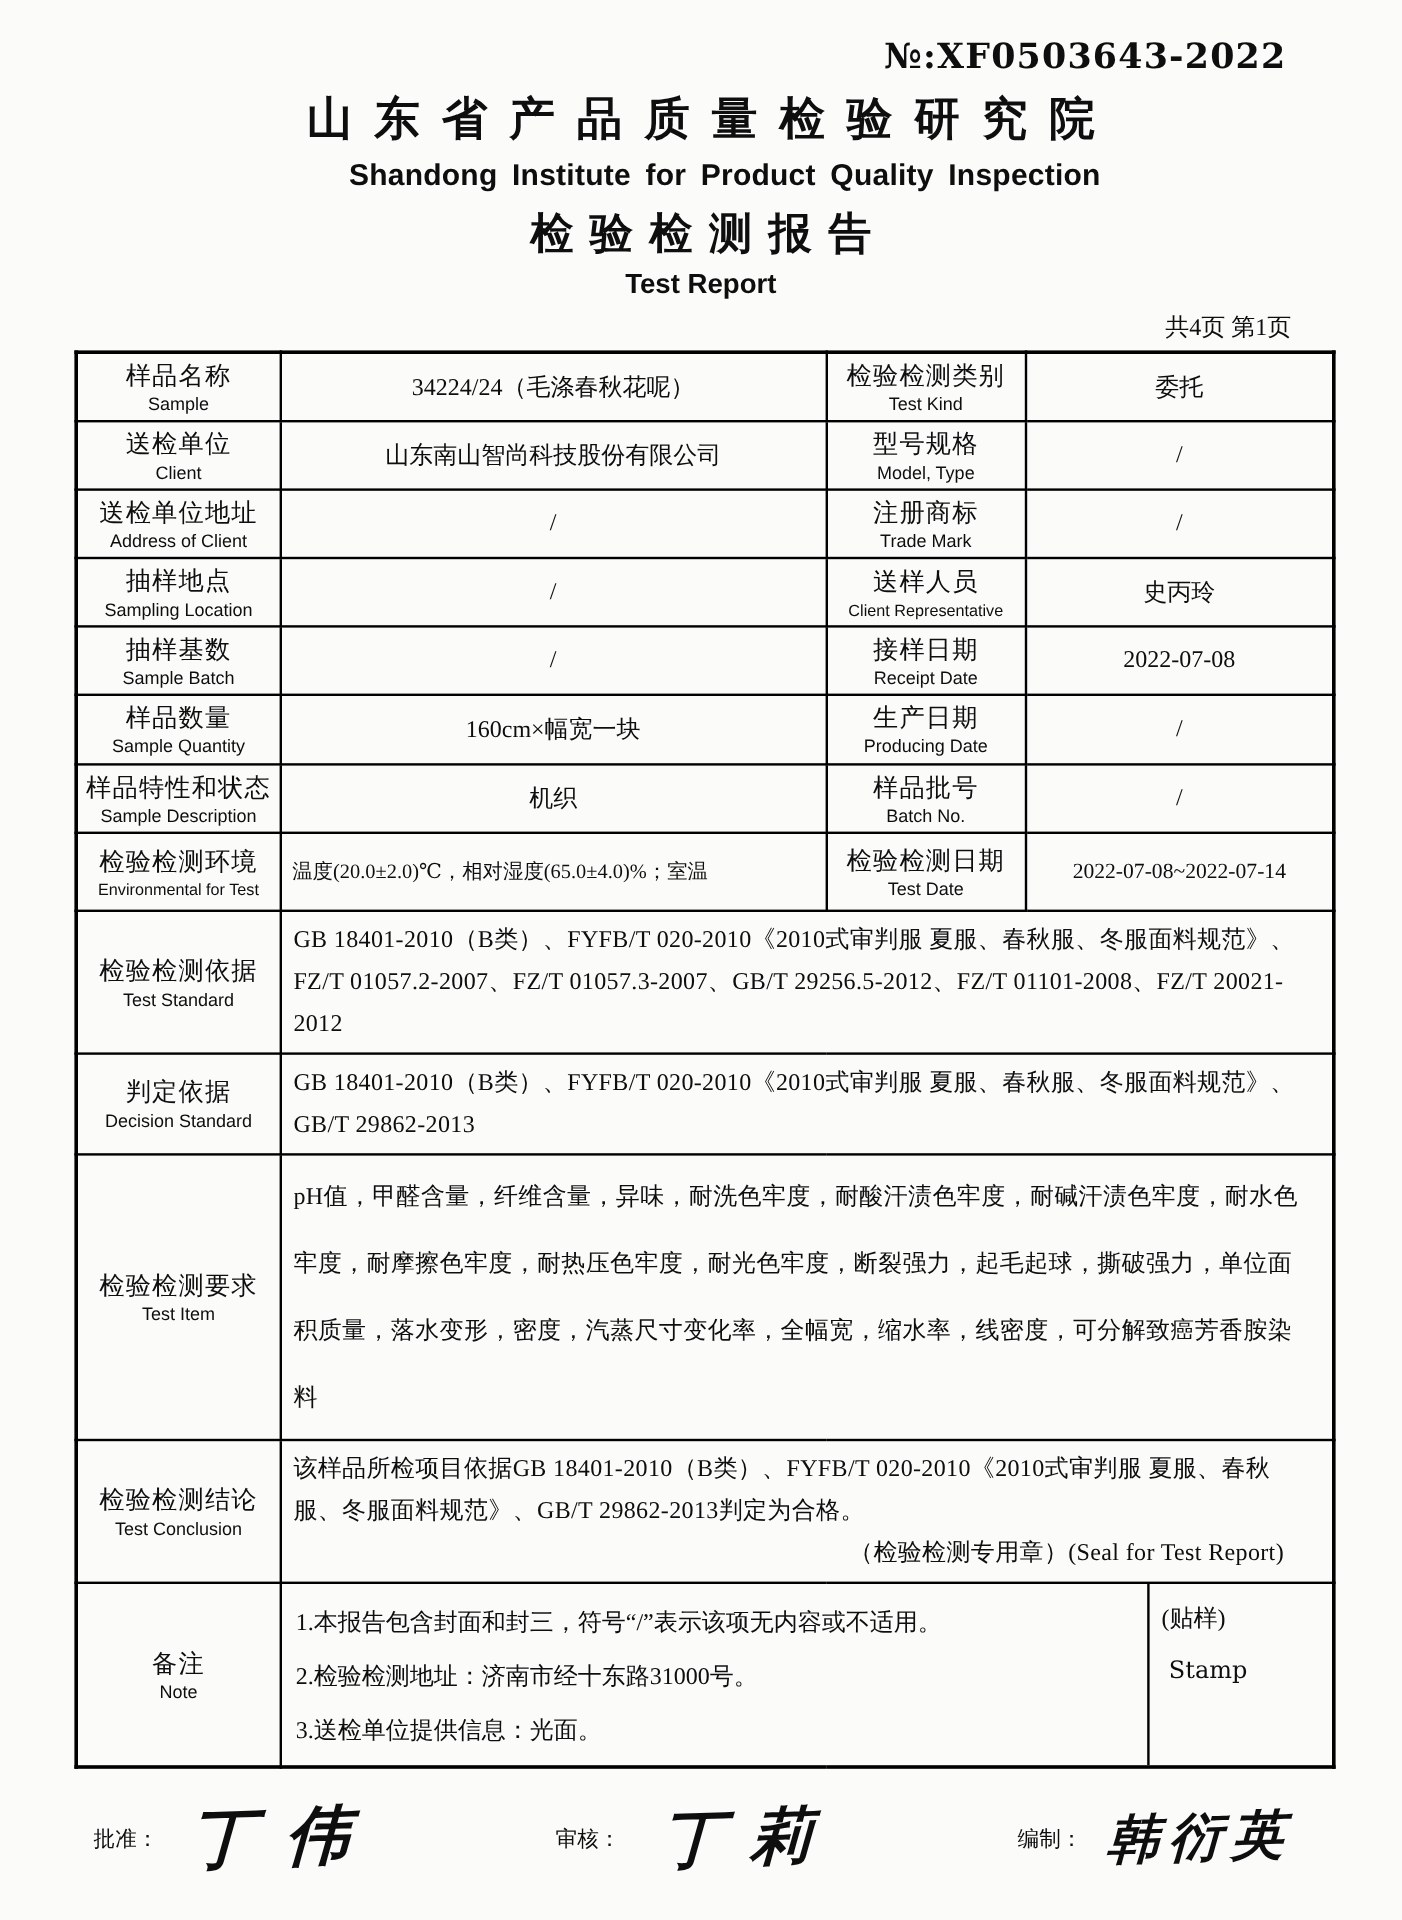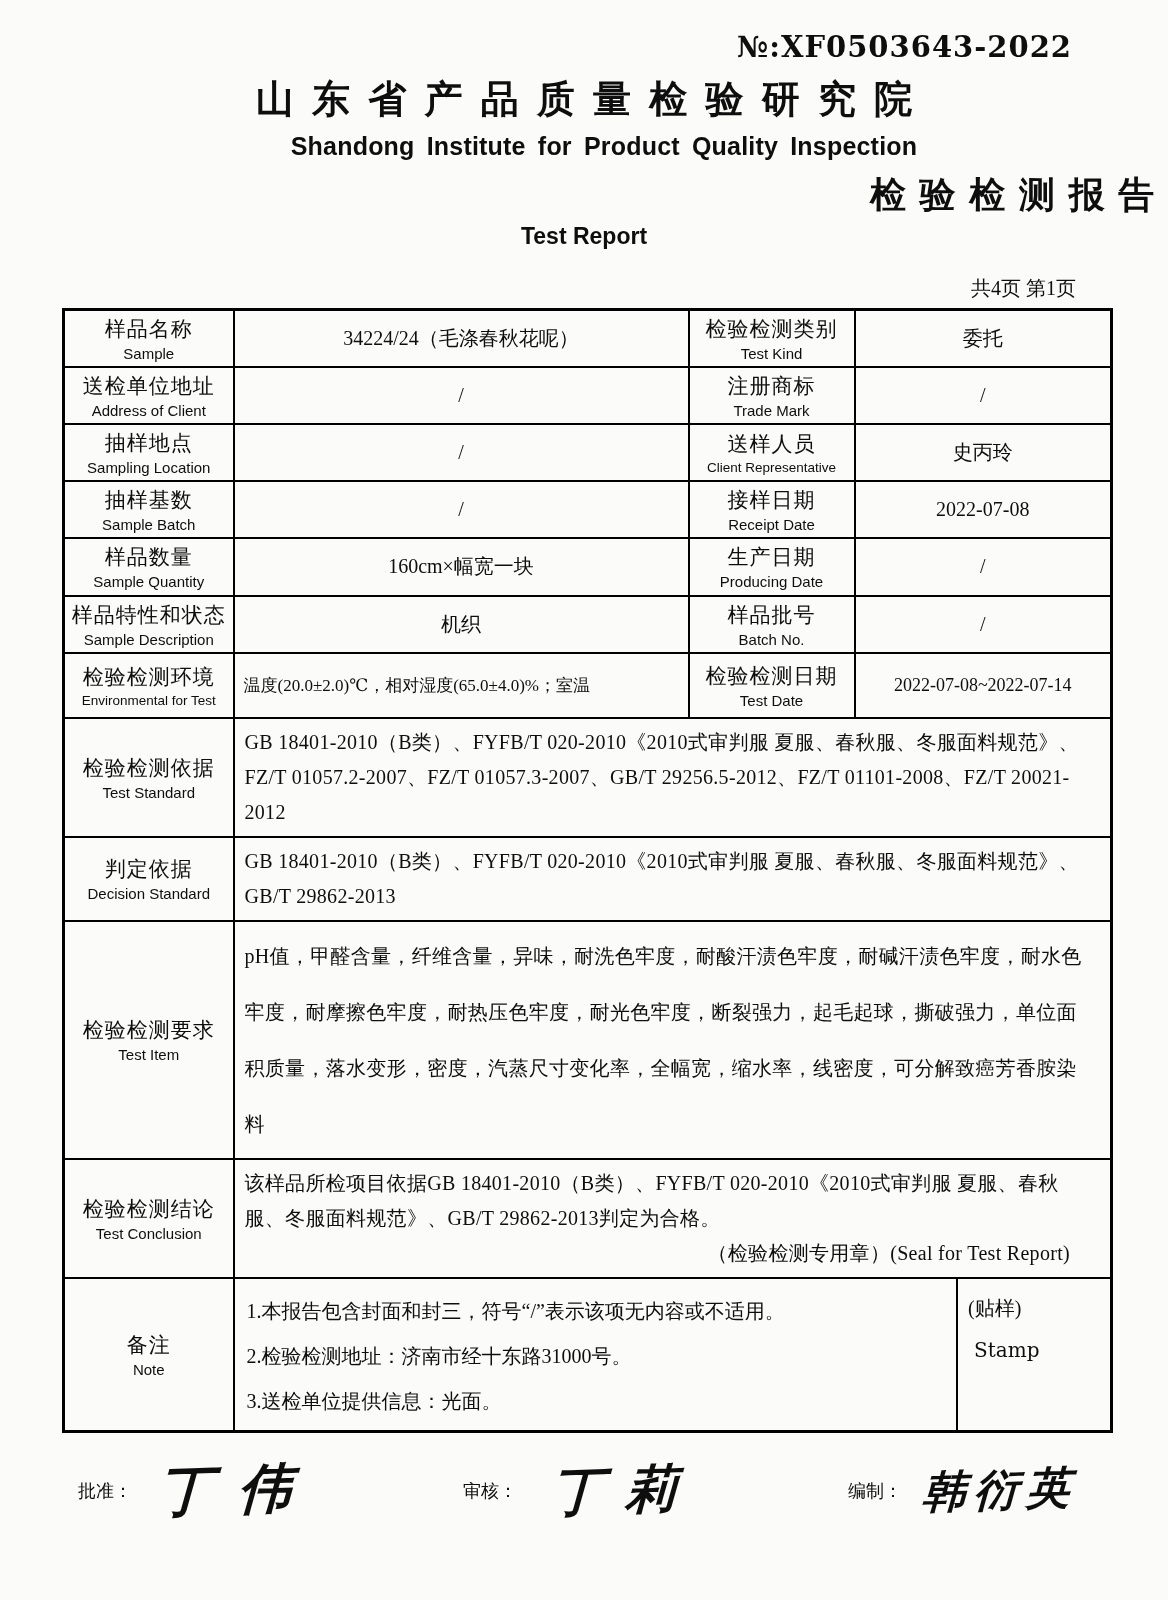--- a/index.html
+++ b/index.html
@@ -16,28 +16,28 @@
   }
   .title-cn{
     text-align:center;font-size:38px;font-weight:bold;
     letter-spacing:0.48em;text-indent:0.48em;margin:10px 0 0 0;
   }
   .title-en{
     text-align:center;font-family:"Liberation Sans","DejaVu Sans",sans-serif;
     font-weight:bold;font-size:25px;margin-top:7px;word-spacing:5px;letter-spacing:0.2px;margin-left:40px;
   }
   .subtitle-cn{
-    text-align:right;font-size:36px;font-weight:bold;
+    text-align:center;font-size:36px;font-weight:bold;
     letter-spacing:0.38em;text-indent:0.38em;margin:10px 0 0 0;
   }
   .subtitle-en{
     text-align:center;font-family:"Liberation Sans","DejaVu Sans",sans-serif;
     font-weight:bold;font-size:23px;margin-top:3px;
   }
-  .page-info{text-align:right;padding-right:92px;font-size:20px;margin-top:25px;font-family:Liberation Serif, serif;}
+  .page-info{text-align:right;padding-right:92px;font-size:20px;margin-top:9px;font-family:Liberation Serif, serif;}
 
   table.report-table{
     margin:6px 58px 0 62px;width:1048px;
     border-collapse:collapse;border:3px solid #000;table-layout:fixed;
   }
   .report-table td{border:2px solid #000;overflow:hidden;}
   .label-cell{text-align:center;vertical-align:middle;padding:2px 2px;}
   .lbl-cn{font-size:21px;letter-spacing:1px;}
   .lbl-en{font-family:"Liberation Sans","DejaVu Sans",sans-serif;font-size:15px;margin-top:2px;}
   .lbl-en.sm{font-size:13.5px;}
@@ -92,20 +92,32 @@
       <td class="label-cell">
         <div class="lbl-cn">样品名称</div>
         <div class="lbl-en">Sample</div>
       </td>
       <td class="value-cell">34224/24（毛涤春秋花呢）</td>
       <td class="label-cell">
         <div class="lbl-cn">检验检测类别</div>
         <div class="lbl-en">Test Kind</div>
       </td>
       <td class="value-cell">委托</td>
+    </tr>
+    <tr style="height:57px">
+      <td class="label-cell">
+        <div class="lbl-cn">送检单位</div>
+        <div class="lbl-en">Client</div>
+      </td>
+      <td class="value-cell">山东南山智尚科技股份有限公司</td>
+      <td class="label-cell">
+        <div class="lbl-cn">型号规格</div>
+        <div class="lbl-en">Model, Type</div>
+      </td>
+      <td class="value-cell">/</td>
     </tr>
     <tr style="height:57px">
       <td class="label-cell">
         <div class="lbl-cn">送检单位地址</div>
         <div class="lbl-en">Address of Client</div>
       </td>
       <td class="value-cell">/</td>
       <td class="label-cell">
         <div class="lbl-cn">注册商标</div>
         <div class="lbl-en">Trade Mark</div>

